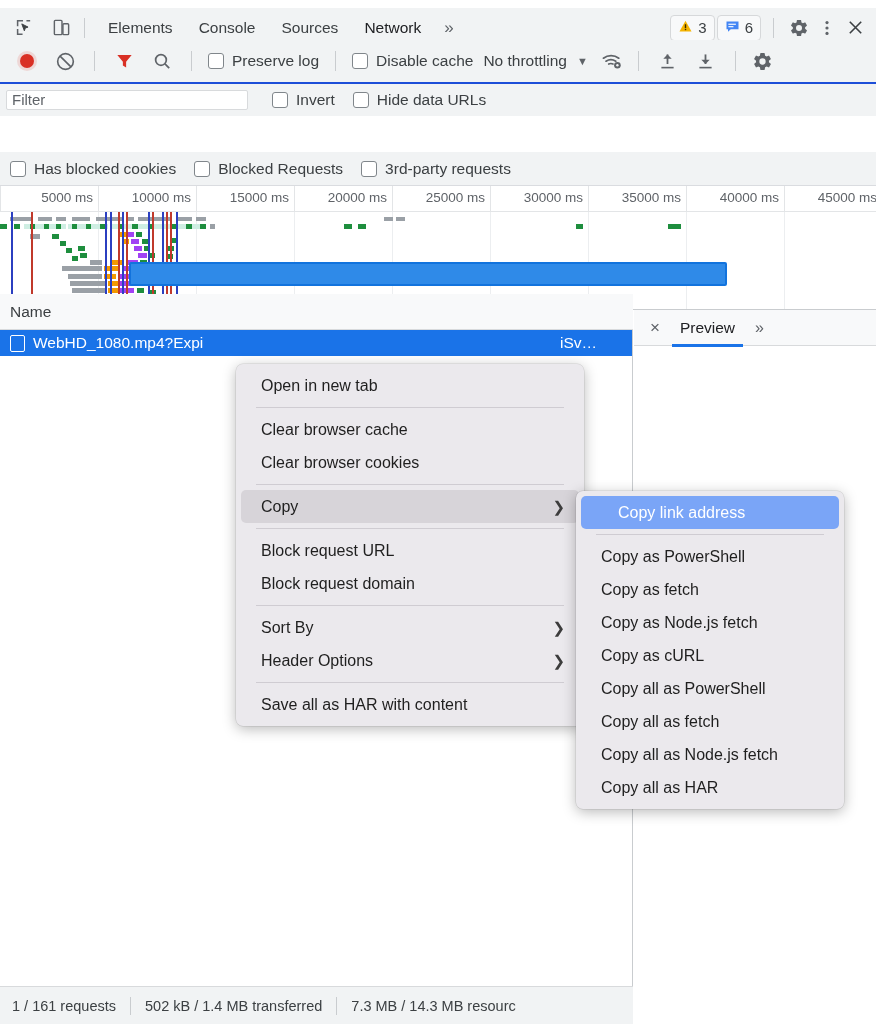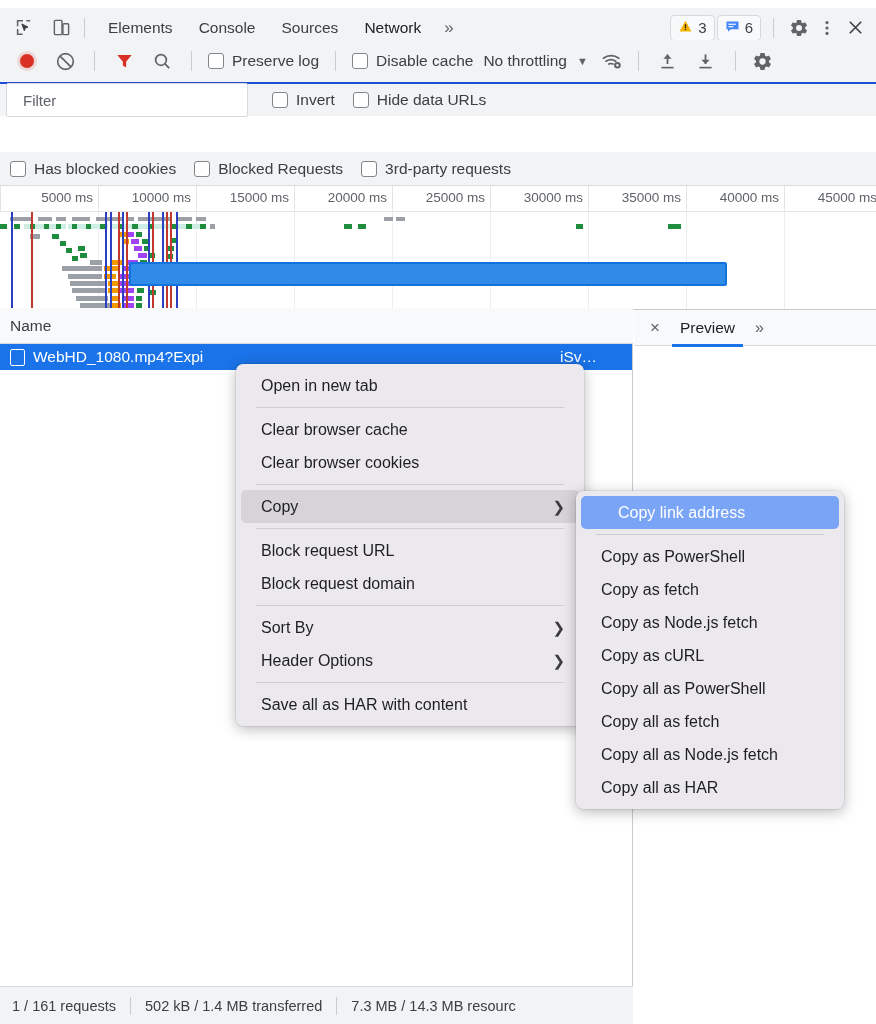--- a/index.html
+++ b/index.html
@@ -60,23 +60,23 @@
   }
   .throttle { font-size: 15.5px; color: #3c4043; padding-left: 4px; }
   .caret { font-size: 11px; color: #5f6368; padding: 0 8px 0 10px; }
 
   
   .filterrow {
     position: absolute; left: 0; top: 84px; width: 876px; height: 32px;
     background: #f1f3f4; display: flex; align-items: center; padding: 0 6px;
   }
   .filter-input {
-    width: 242px; height: 34px; background: #fff; border: 1px solid #d8dadc;
+    width: 242px; height: 20px; background: #fff; border: 1px solid #d8dadc;
     border-radius: 2px; font-size: 15px; color: #5f6368;
-    padding: 0 16px; line-height: 20px; font-family: inherit;
+    padding: 0 5px; line-height: 20px; font-family: inherit;
   }
   .filter-input::placeholder { color: #5f6368; opacity: 1; }
 
   
   .typerow {
     position: absolute; left: 0; top: 118px; width: 876px; height: 34px;
     background: #f1f3f4; display: flex; align-items: center; padding: 0 6px;
   }
   .chip {
     font-size: 15.5px; color: #3c4043; padding: 3px 9px; border-radius: 5px;
@@ -114,21 +114,21 @@
   .evt { position: absolute; top: 26px; bottom: 0; width: 1.6px; }
   .evt.red { background: #c0392b; }
   .evt.blue { background: #2b3fc0; }
   .selband {
     position: absolute; border: 2px solid #1273dd; background: #2f8ae8;
     border-radius: 2px;
   }
 
   
   .leftpane {
-    position: absolute; left: 0; top: 308px; width: 633px; bottom: 0;
+    position: absolute; left: 0; top: 294px; width: 633px; bottom: 0;
     background: #fff; border-right: 1px solid #c9cccf;
   }
   .namehdr {
     position: absolute; left: 0; top: 0; width: 633px; height: 36px;
     background: #f8f9fa; border-bottom: 1px solid #d8dadc;
     display: flex; align-items: center; padding-left: 10px;
     font-size: 15.5px; color: #3c4043;
   }
   .rowlist { position: absolute; left: 0; top: 36px; right: 0; bottom: 38px; background: #fff; }
   .reqrow {

